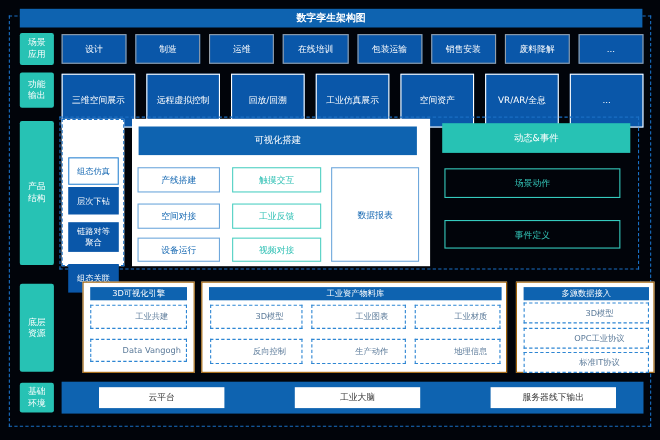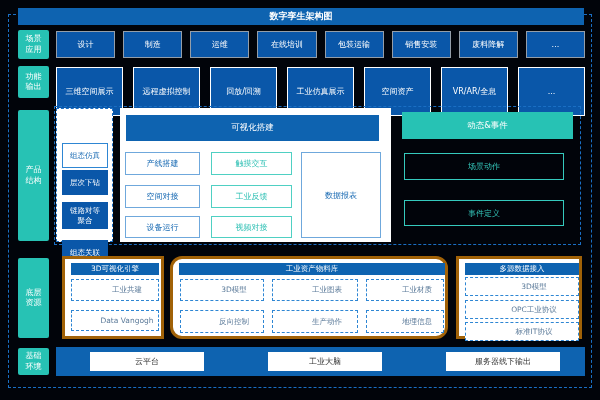--- a/index.html
+++ b/index.html
@@ -43,21 +43,21 @@
               display:flex; align-items:center; justify-content:center; }
   .vbox { position:absolute; background:#fff; font-size:8px;
           display:flex; align-items:center; justify-content:center; text-align:center; }
   .ol-blue { border:1px solid #6fa8dc; color:#1266b1; }
   .ol-teal { border:1px solid #4fd0c3; color:#2bbfb3; }
 
   .dyn { position:absolute; left:402px; top:112px; width:171px; height:130px; }
   .dyn-box { position:absolute; left:2px; width:160px; border:1px solid #35cabd; color:#35cabd;
              font-size:8px; display:flex; align-items:center; justify-content:center; }
 
-  .res-panel { border:3px solid #a16207; }
+  .res-panel { border:1px solid #a16207;margin-left:13px; }
   .res-hdr { position:absolute; background:#0e63b0; color:#fff; font-size:7.5px;
              display:flex; align-items:center; justify-content:center; }
   .dash-box { position:absolute; border:1px dashed #2e86d3; color:#5b7a99; font-size:7.5px;
               display:flex; align-items:center; justify-content:center; text-align:center;
               background:#fff;padding-left:24px; }
 
   .env-bar { position:absolute; left:56px; top:347px; width:529px; height:29px;
              background:#0e63b0; display:flex; align-items:center;
              justify-content:space-between; padding:0 25px 0 34px; }
   .env-box { width:114px; height:19px; background:#fff; color:#333; font-size:8px;
@@ -139,21 +139,21 @@
   <div class="vlbl" style="left:18px;top:258px;width:31px;height:80px;">
     <span>底层资源</span>
   </div>
 
   <div class="panel res-panel" style="left:62px;top:256px;width:102px;height:83px;">
     <div class="res-hdr" style="left:6px;top:4px;width:88px;height:12px;">3D可视化引擎</div>
     <div class="dash-box" style="left:6px;top:20px;width:88px;height:22px;">工业共建</div>
     <div class="dash-box" style="left:6px;top:51px;width:88px;height:21px;">Data Vangogh</div>
   </div>
 
-  <div class="panel res-panel" style="left:170px;top:256px;width:278px;height:83px;border-radius:12px;">
+  <div class="panel res-panel" style="left:170px;top:256px;width:278px;height:83px;">
     <div class="res-hdr" style="left:6px;top:4px;width:266px;height:12px;">工业资产物料库</div>
     <div class="dash-box" style="left:7px;top:20px;width:84px;height:22px;">3D模型</div>
     <div class="dash-box" style="left:99px;top:20px;width:86px;height:22px;">工业图表</div>
     <div class="dash-box" style="left:193px;top:20px;width:78px;height:22px;">工业材质</div>
     <div class="dash-box" style="left:7px;top:51px;width:84px;height:23px;">反向控制</div>
     <div class="dash-box" style="left:193px;top:51px;width:78px;height:23px;">地理信息</div>
     <div class="dash-box" style="left:99px;top:51px;width:86px;height:23px;">生产动作</div>
   </div>
 
   <div class="panel res-panel" style="left:456px;top:256px;width:126px;height:83px;">

